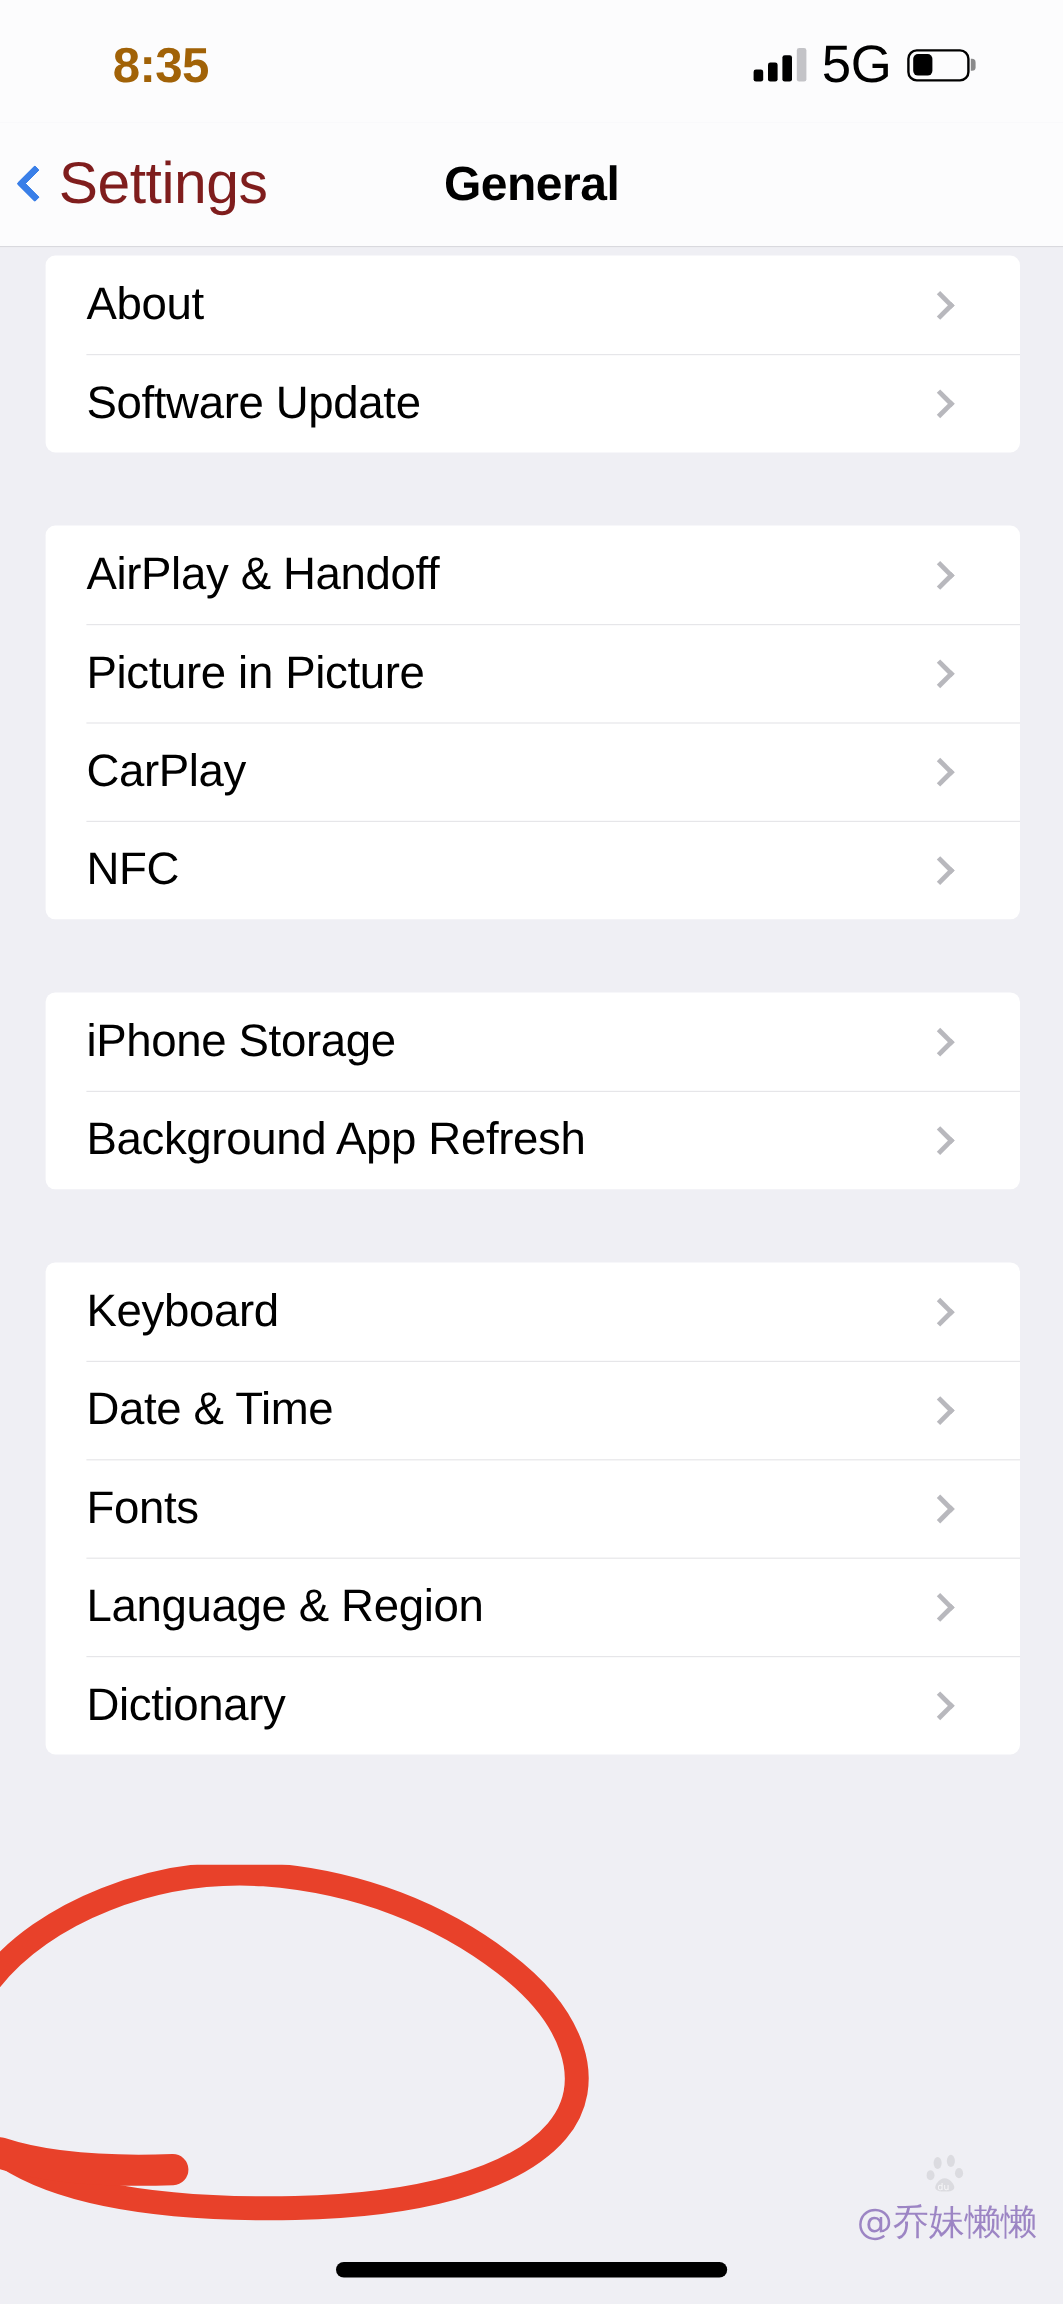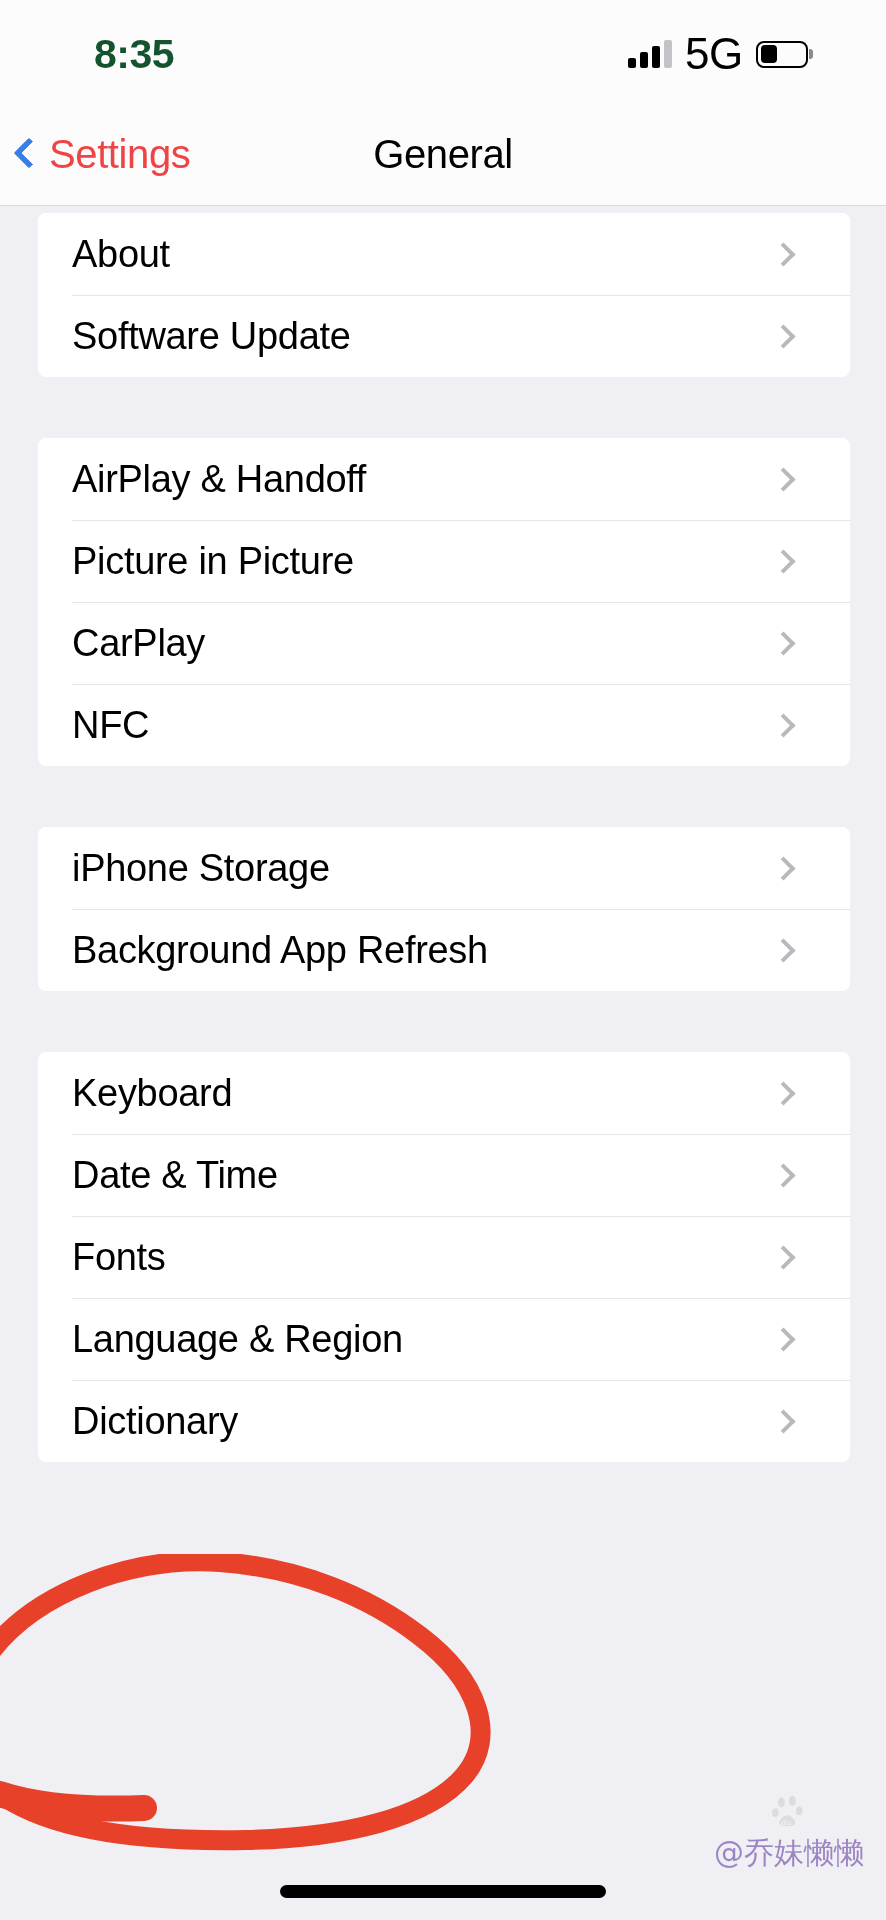--- a/index.html
+++ b/index.html
@@ -34,21 +34,21 @@
     display: flex;
     align-items: center;
     justify-content: space-between;
     padding: 0 78px 0 94px;
   }
 
   .status-time {
     font-size: 41px;
     font-weight: 700;
     letter-spacing: -0.5px;
-    color: #14532d;
+    color: #a16207;
     line-height: 1;
     padding-top: 6px;
   }
 
   .status-right {
     display: flex;
     align-items: center;
     gap: 13px;
     padding-top: 6px;
   }
@@ -127,32 +127,32 @@
     display: block;
     width: 22px;
     height: 22px;
     border-left: 6px solid #3a7fe8;
     border-bottom: 6px solid #3a7fe8;
     transform: rotate(45deg);
     border-radius: 2px;
     margin-bottom: 2px;
   }
   .back-label {
-    font-size: 40px;
-    color: #ef4444;
+    font-size: 49px;
+    color: #7f1d1d;
     letter-spacing: -0.4px;
     line-height: 1;
   }
 
   .nav-title {
     position: absolute;
     left: 0; right: 0;
     text-align: center;
     font-size: 40px;
-    font-weight: 400;
+    font-weight: 700;
     color: #000;
     letter-spacing: -0.4px;
     line-height: 1;
   }
 
   
   .content {
     position: absolute;
     top: 206px; left: 0;
     width: 886px;

